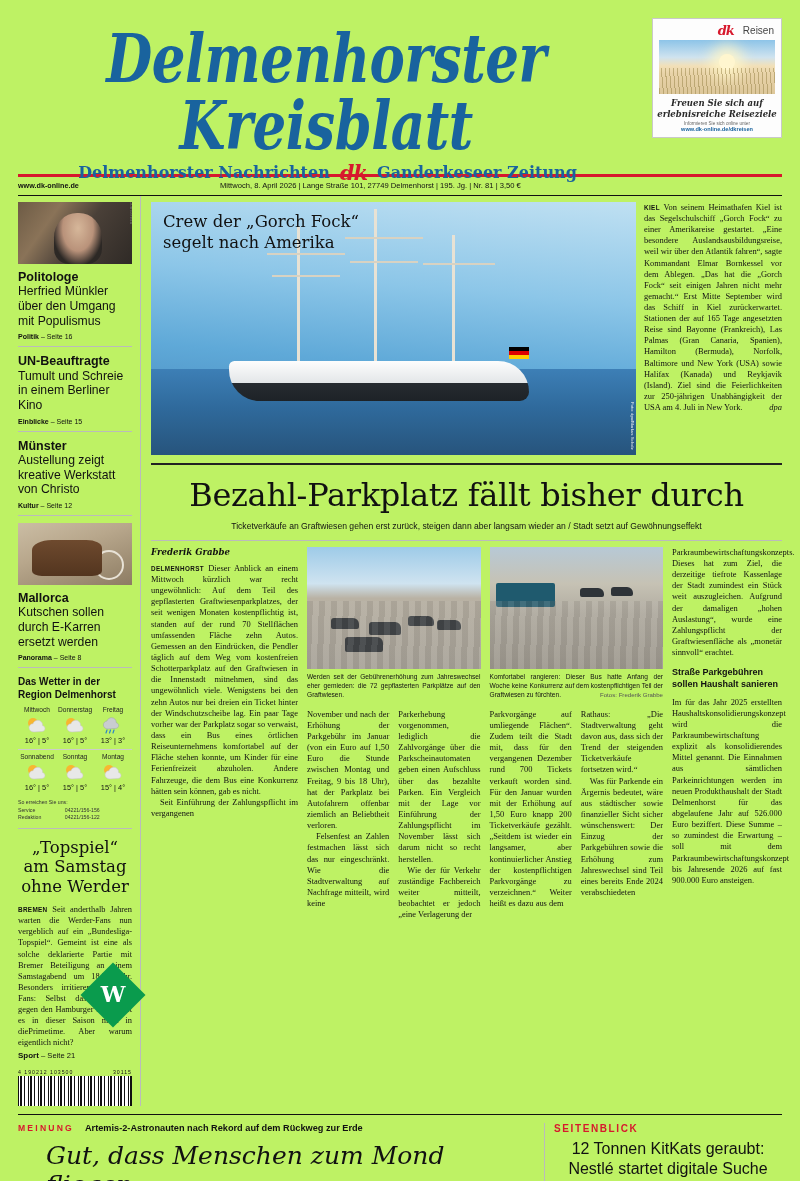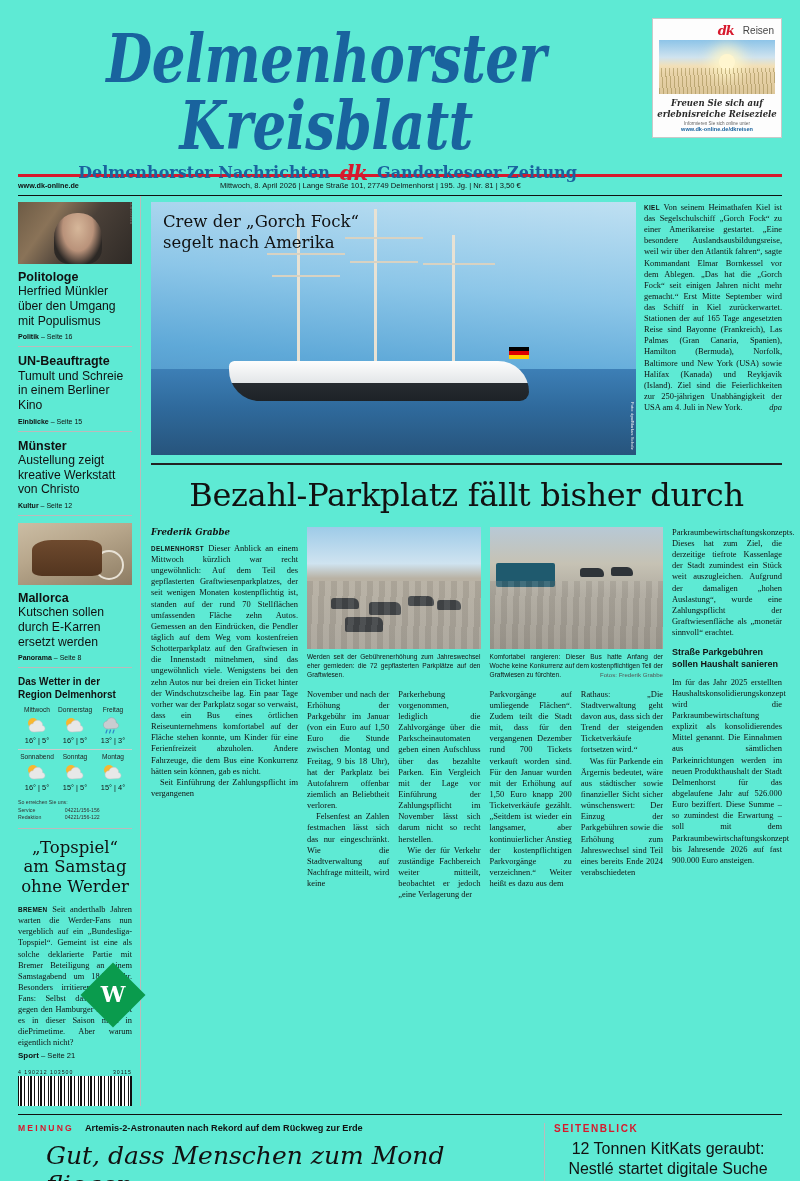--- a/index.html
+++ b/index.html
@@ -3,21 +3,21 @@
 <meta charset="utf-8">
 <style>
   * { box-sizing: border-box; margin: 0; padding: 0; }
   html, body {
     width: 800px; height: 1181px;
     background: #ffffff;
     font-family: "Liberation Serif", serif;
     color: #111;
     overflow: hidden;
   }
-  .page { position: relative; width: 800px; height: 1181px; background:#5eead4; }
+  .page { position: relative; width: 800px; height: 1181px; background:#bef264; }
 
   
   .masthead { position: relative; padding: 18px 18px 0 18px; height: 168px; }
   .mast-title {
     font-family: "DejaVu Serif", serif;
     font-weight: 700;
     font-size: 52px;
     line-height: 1;
     letter-spacing: -0.5px;
     color: #19639e;
@@ -463,20 +463,21 @@
             <span class="kicker">KIEL</span>
             <span>Von seinem Heimathafen Kiel ist das Segelschulschiff „Gorch Fock“ zu einer Amerikareise gestartet. „Eine besondere Auslandsausbildungsreise, weil wir über den Atlantik fahren“, sagte Kommandant Elmar Bornkessel vor dem Ablegen. „Das hat die „Gorch Fock“ seit einigen Jahren nicht mehr gemacht.“ Erst Mitte September wird das Schiff in Kiel zurückerwartet. Stationen der auf 165 Tage angesetzten Reise sind Bayonne (Frankreich), Las Palmas (Gran Canaria, Spanien), Hamilton (Bermuda), Norfolk, Baltimore und New York (USA) sowie Halifax (Kanada) und Reykjavik (Island). Ziel sind die Feierlichkeiten zur 250-jährigen Unabhängigkeit der USA am 4. Juli in New York.</span>
             <span class="sig">dpa</span>
           </div>
         </div>
       </div>
 
       <div class="thick-rule"></div>
 
       <div class="lead-head">Bezahl-Parkplatz fällt bisher durch</div>
+      <div class="lead-sub">Ticketverkäufe an Graftwiesen gehen erst zurück, steigen dann aber langsam wieder an / Stadt setzt auf Gewöhnungseffekt</div>
 
       <div class="lead-grid">
 
         <div class="lc">
           <div class="byline">Frederik Grabbe</div>
           <div class="artbody">
             <p class="first">
               <span class="place">DELMENHORST</span>
               <span>Dieser Anblick an einem Mittwoch kürzlich war recht ungewöhnlich: Auf dem Teil des gepflasterten Graftwiesenparkplatzes, der seit wenigen Monaten kostenpflichtig ist, standen auf der rund 70 Stellflächen umfassenden Fläche zehn Autos. Gemessen an den Eindrücken, die Pendler täglich auf dem Weg vom kostenfreien Schotterparkplatz auf den Graftwiesen in die Innenstadt mitnehmen, sind das ungewöhnlich viele. Wenigstens bei den zehn Autos nur bei dreien ein Ticket hinter der Windschutzscheibe lag. Ein paar Tage vorher war der Parkplatz sogar so verwaist, dass ein Bus eines örtlichen Reiseunternehmens komfortabel auf der Fläche stehen konnte, um Kinder für eine Ferienfreizeit abzuholen. Andere Fahrzeuge, die dem Bus eine Konkurrenz hätten sein können, gab es nicht.</span>
             </p>

